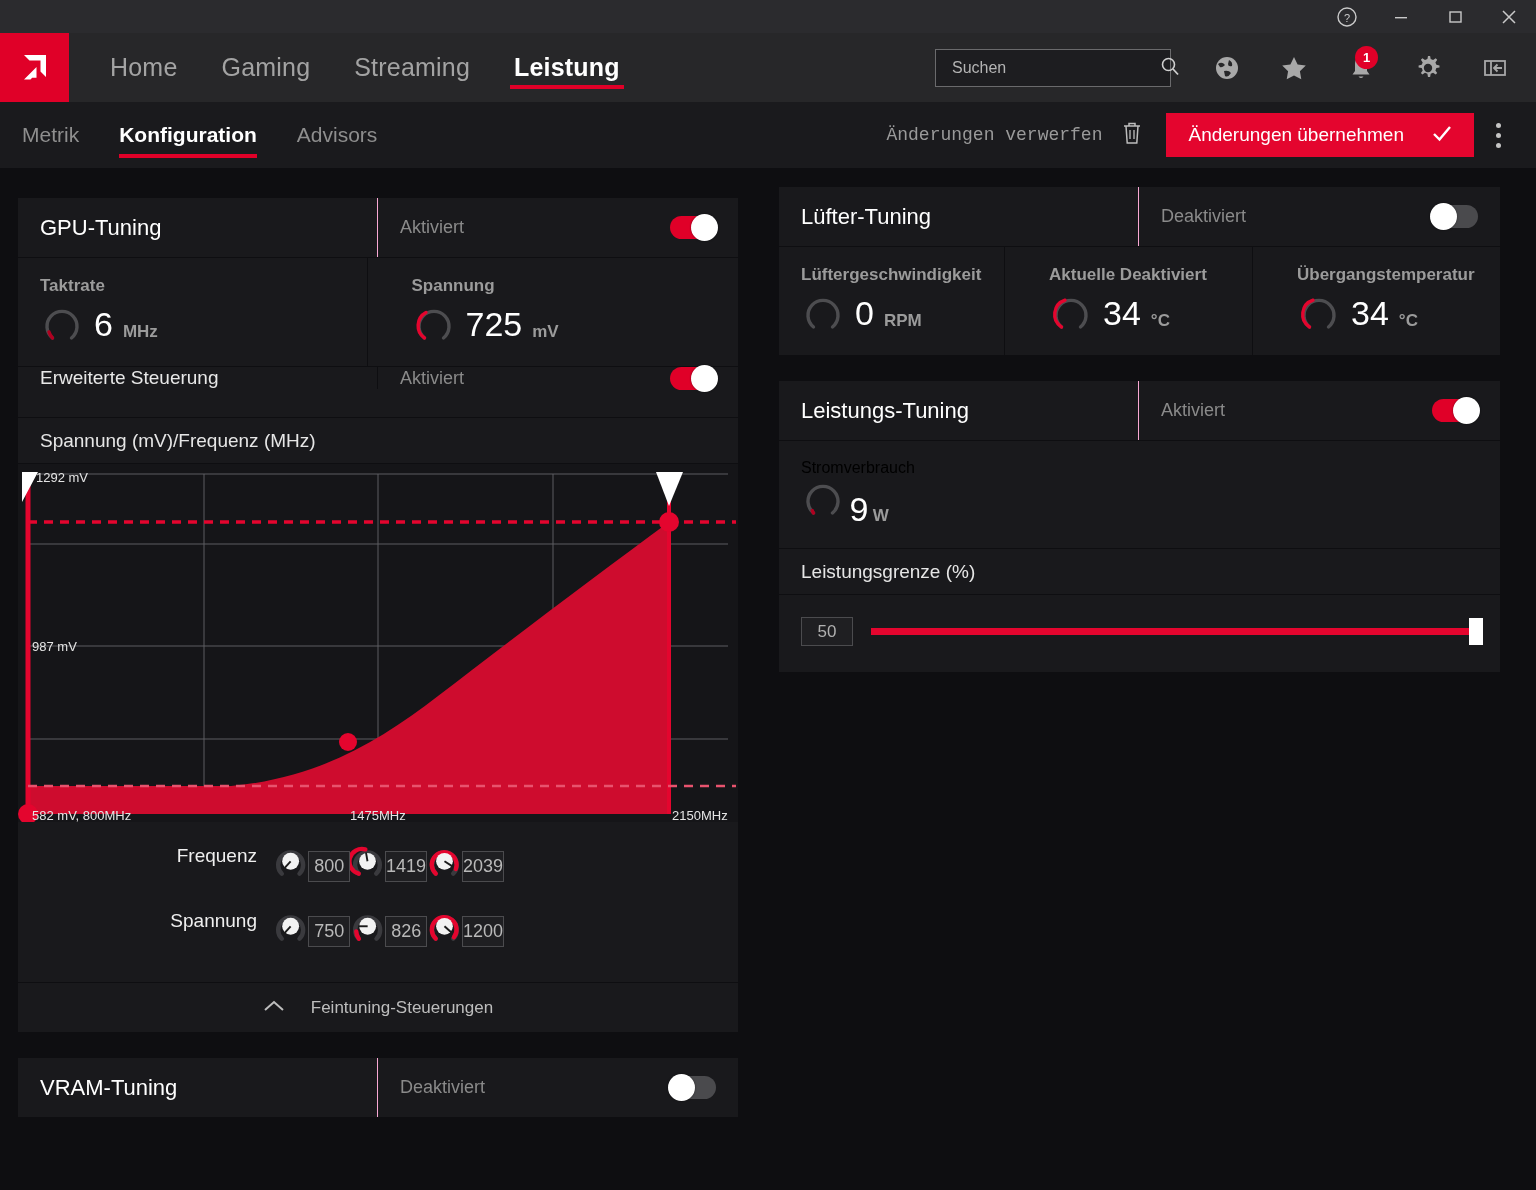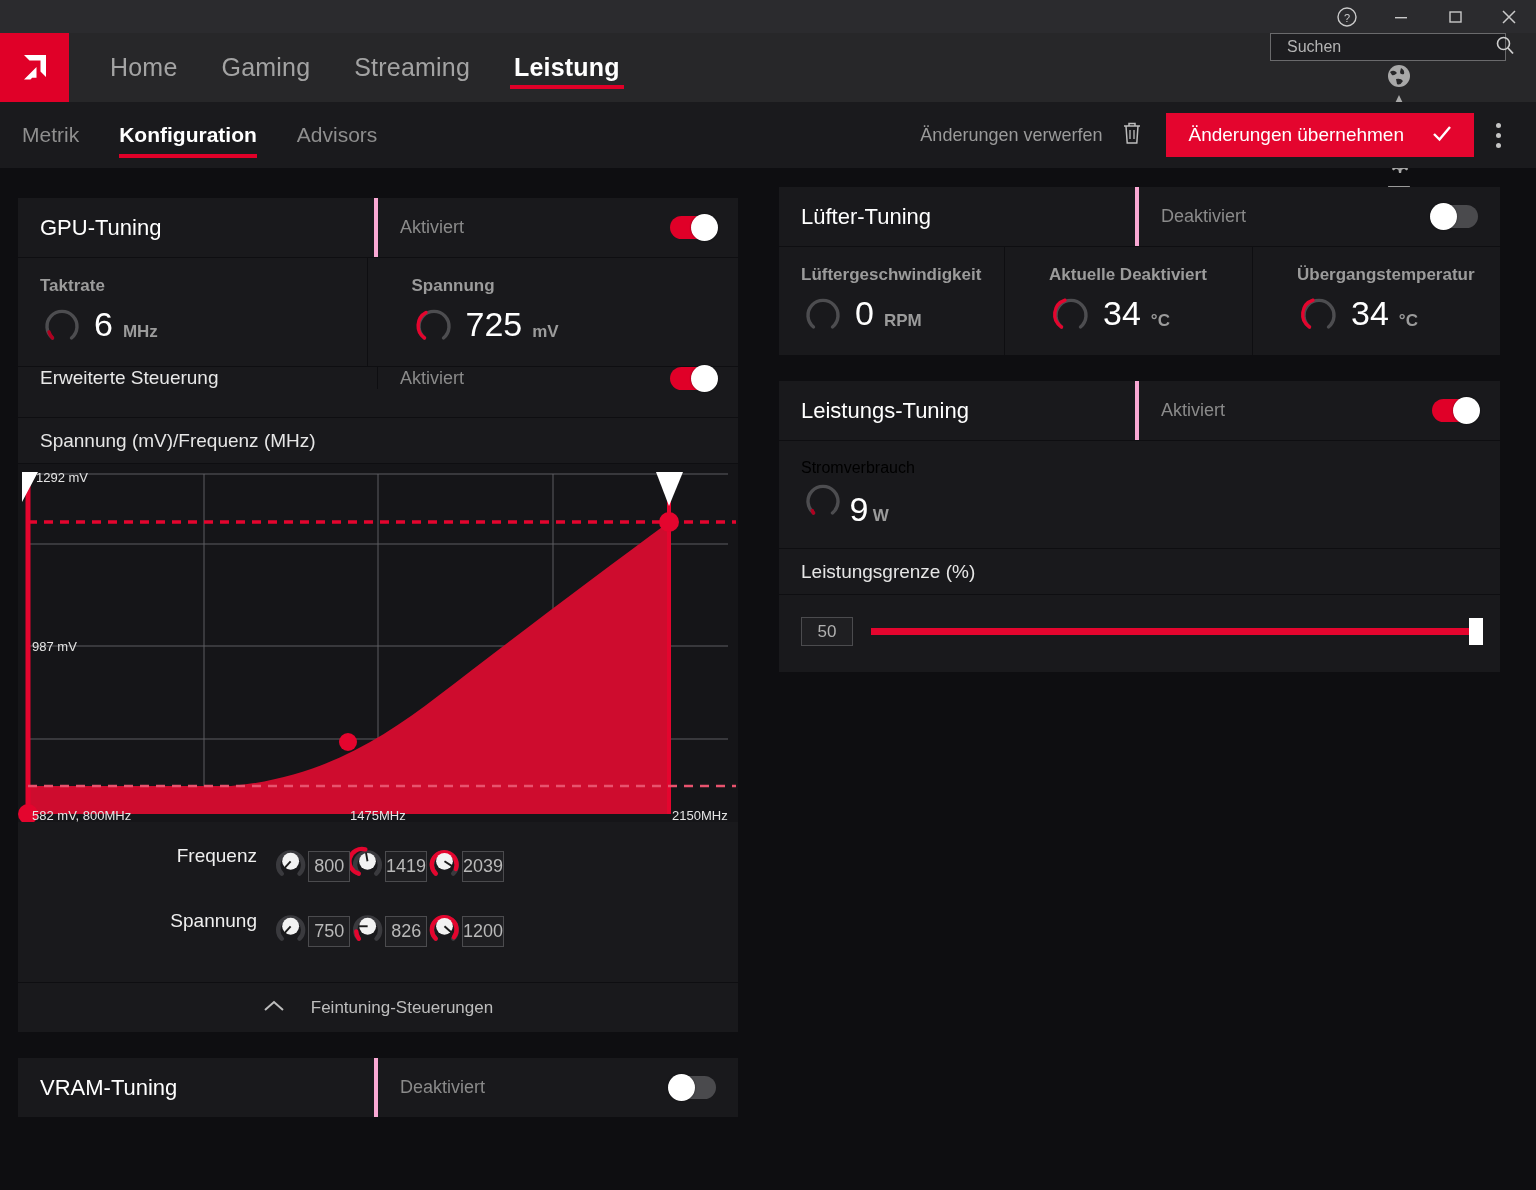--- a/index.html
+++ b/index.html
@@ -38,21 +38,21 @@
   .navitem {
     position: relative; height: 69px; display: flex; align-items: center;
     padding: 0 22px; color: #a3a3a3; font-size: 25px; letter-spacing: .2px;
   }
   .navitem.active { color: #fff; font-weight: bold; }
   .navitem.active::after {
     content: ""; position: absolute; left: 18px; right: 18px; bottom: 13px;
     height: 4px; background: #e00028;
   }
   .navright {
-    margin-left: auto; display: flex; align-items: center; height: 69px; padding-right: 8px; flex-direction: column;
+    margin-left: auto; display: flex; align-items: center; height: 69px; padding-right: 8px;
   }
   .searchbox {
     width: 236px; height: 38px; border: 1px solid #6a6a6c; background: #1d1d20;
     display: flex; align-items: center; padding: 0 10px 0 16px; margin-right: 22px;
   }
   .searchbox input {
     flex: 1; background: transparent; border: 0; outline: 0;
     color: #d2d2d2; font-size: 16px; font-family: "Liberation Sans", sans-serif;
   }
   .searchbox input::placeholder { color: #b4b4b4; }
@@ -76,21 +76,21 @@
     padding: 0 20px; color: #8e8e8e; font-size: 21px;
   }
   .subitem:first-child { margin-left: 2px; }
   .subitem.active { color: #fff; font-weight: bold; }
   .subitem.active::after {
     content: ""; position: absolute; left: 20px; right: 20px; bottom: 10px;
     height: 4px; background: #e00028;
   }
   .subright { margin-left: auto; display: flex; align-items: center; padding-right: 14px; }
   .discard {
-    color: #9a9a9a; font-size: 18px; display: flex; align-items: center; gap: 18px;
+    color: #9a9a9a; font-size: 18px; display: flex; align-items: center; gap: 18px; font-family: Liberation Mono, monospace;
   }
   .trash { color: #bdbdbd; }
   .applybtn {
     margin-left: 22px; background: #e4052e; color: #fff; height: 44px;
     display: flex; align-items: center; gap: 26px; padding: 0 20px 0 22px;
     font-size: 19px;
   }
   .kebab {
     width: 48px; height: 66px; display: flex; flex-direction: column; gap: 5px;
     align-items: center; justify-content: center;
@@ -102,21 +102,21 @@
   .col-left { position: absolute; left: 18px; top: 30px; width: 720px; }
   .col-right { position: absolute; left: 779px; top: 19px; width: 721px; }
 
   .panel { background: #19191c; margin-bottom: 26px; }
 
   .panel-head {
     display: flex; height: 60px; align-items: stretch; border-bottom: 1px solid #0e0e11;
   }
   .panel-head .title {
     flex: 0 0 360px; display: flex; align-items: center; padding-left: 22px;
-    color: #fff; font-size: 22px; border-right: 4px solid #f9a8d4;
+    color: #fff; font-size: 22px; border-right: 1px solid #f9a8d4;
   }
   .panel-head .state {
     flex: 1; display: flex; align-items: center; justify-content: space-between;
     padding: 0 22px 0 22px; color: #8a8a8a; font-size: 18px;
   }
 
   .toggle { width: 46px; height: 23px; border-radius: 12px; position: relative; background: #4a4a4d; }
   .toggle.on { background: #e00028; }
   .toggle .knob {
     position: absolute; top: -2px; width: 27px; height: 27px; border-radius: 50%;

